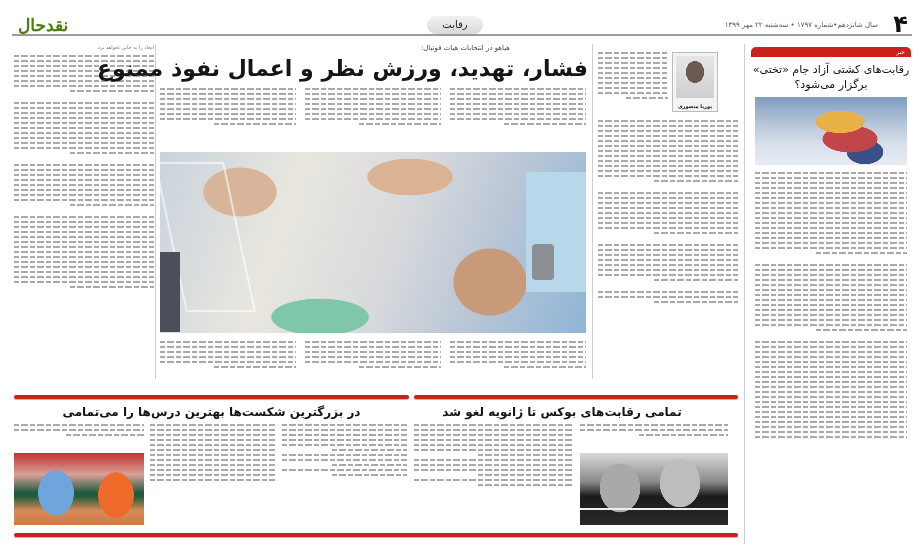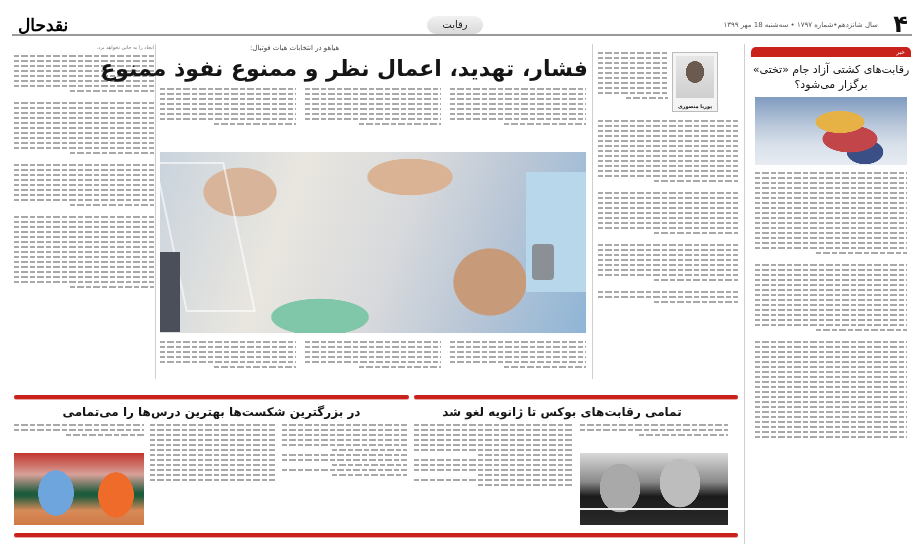--- a/index.html
+++ b/index.html
@@ -1,36 +1,36 @@
 <!DOCTYPE html>
 <html><head>
 <meta charset="utf-8">
 <style>
   * { box-sizing: border-box; margin: 0; padding: 0; }
   html, body { width: 920px; height: 545px; background: #ffffff; overflow: hidden; }
   body { position: relative; font-family: "DejaVu Sans", sans-serif; color: #3a3a3a; }
 
   
   .masthead { position: absolute; left: 12px; top: 14px; width: 900px; height: 22px; border-bottom: 2px solid #9a9a9a; }
-  .logo { position: absolute; left: 6px; top: 1px; font-family: Liberation Sans, sans-serif; font-weight: bold; font-size: 17px; color: #000000; letter-spacing: -1px; direction: rtl; }
+  .logo { position: absolute; left: 6px; top: 1px; font-family: Liberation Sans, sans-serif; font-weight: bold; font-size: 17px; color: #4d7c0f; letter-spacing: -1px; direction: rtl; }
   .section-tab { position: absolute; left: 415px; top: 2px; width: 56px; height: 18px; background: linear-gradient(#f2f2f2,#d9d9d9); border-radius: 9px; text-align: center; font-size: 10px; line-height: 18px; color: #222; direction: rtl; }
   .page-num { position: absolute; right: 4px; top: -4px; font-size: 24px; font-weight: bold; color: #111; }
   .issue-line { position: absolute; right: 34px; top: 7px; font-size: 7px; color: #555; direction: rtl; white-space: nowrap; }
 
   
   .col { position: absolute; direction: rtl; }
   .lines { display: flex; flex-direction: column; gap: 3px; }
   .lines span { display: block; height: 2px; background: repeating-linear-gradient(90deg,#8c8c8c 0 5px,transparent 5px 7px,#8c8c8c 7px 14px,transparent 14px 16px); opacity: .75; }
   .lines span.short { width: 60%; margin-left: auto; }
   .gap { height: 4px; }
 
   .tiny { font-size: 5px; line-height: 7px; color: #777; direction: rtl; overflow: hidden; }
 
   
-  .kicker { position: absolute; left: 250px; top: 44px; width: 260px; text-align: left; font-size: 7px; color: #444; direction: rtl; }
+  .kicker { position: absolute; left: 250px; top: 44px; width: 260px; text-align: right; font-size: 7px; color: #444; direction: rtl; }
   .headline { position: absolute; left: 160px; top: 56px; width: 428px; text-align: center; font-size: 22px; font-weight: bold; color: #151515; direction: rtl; letter-spacing: -0.5px; white-space: nowrap; }
 
   
   .main-photo { position: absolute; left: 160px; top: 152px; width: 426px; height: 181px; overflow: hidden;
     background:
       radial-gradient(ellipse 60px 40px at 80px 40px, #d8b59a 0 60%, transparent 62%),
       radial-gradient(ellipse 70px 30px at 250px 25px, #d9b393 0 60%, transparent 62%),
       radial-gradient(ellipse 60px 55px at 330px 130px, #c79a7a 0 60%, transparent 62%),
       radial-gradient(ellipse 80px 30px at 160px 165px, #7fc7a8 0 60%, transparent 62%),
       linear-gradient(110deg, #c9d3dd 0%, #e9e6df 30%, #d7d9dc 55%, #b9c6d6 75%, #8fb5d6 100%);
@@ -74,21 +74,21 @@
       radial-gradient(ellipse 25px 30px at 100px 30px, #bdbdbd 0 80%, transparent 82%),
       linear-gradient(#d9d9d9 0%, #8a8a8a 40%, #1b1b1b 60%, #2a2a2a 100%); }
   .boxing-photo .rope { position: absolute; left: 0; top: 55px; width: 100%; height: 2px; background: #eee; }
 </style>
 </head>
 <body>
 
 <div class="masthead">
   <div class="logo">نقدحال</div>
   <div class="section-tab">رقابت</div>
-  <div class="issue-line">سال شانزدهم•شماره ۱۷۹۷ • سه‌شنبه 18 مهر ۱۳۹۹</div>
+  <div class="issue-line">سال شانزدهم•شماره ۱۷۹۷ • سه‌شنبه ۲۲ مهر ۱۳۹۹</div>
   <div class="page-num">۴</div>
 </div>
 
 <div class="col" style="left:14px; top:44px; width:140px; height:330px;">
   <div class="tiny" style="text-align:right; margin-bottom:4px;">ایجاد را به جانی نخواهد برد.</div>
   <div class="lines">
     <span></span>
       <span></span>
       <span></span>
       <span></span>
@@ -132,21 +132,21 @@
       <span></span>
       <span></span>
       <span></span>
       <span></span>
       <span class="short"></span>
   </div>
 </div>
 <div class="divider-v" style="left:155px; top:44px; height:335px;"></div>
 
 <div class="kicker">هیاهو در انتخابات هیات فوتبال:</div>
-<div class="headline">فشار، تهدید، اعمال نظر و ممنوع نفوذ ممنوع</div>
+<div class="headline">فشار، تهدید، ورزش نظر و اعمال نفوذ ممنوع</div>
 
 <div class="col" style="left:160px; top:88px; width:136px;">
   <div class="lines">
       <span></span>
       <span></span>
       <span></span>
       <span></span>
       <span></span>
       <span></span>
       <span></span>

